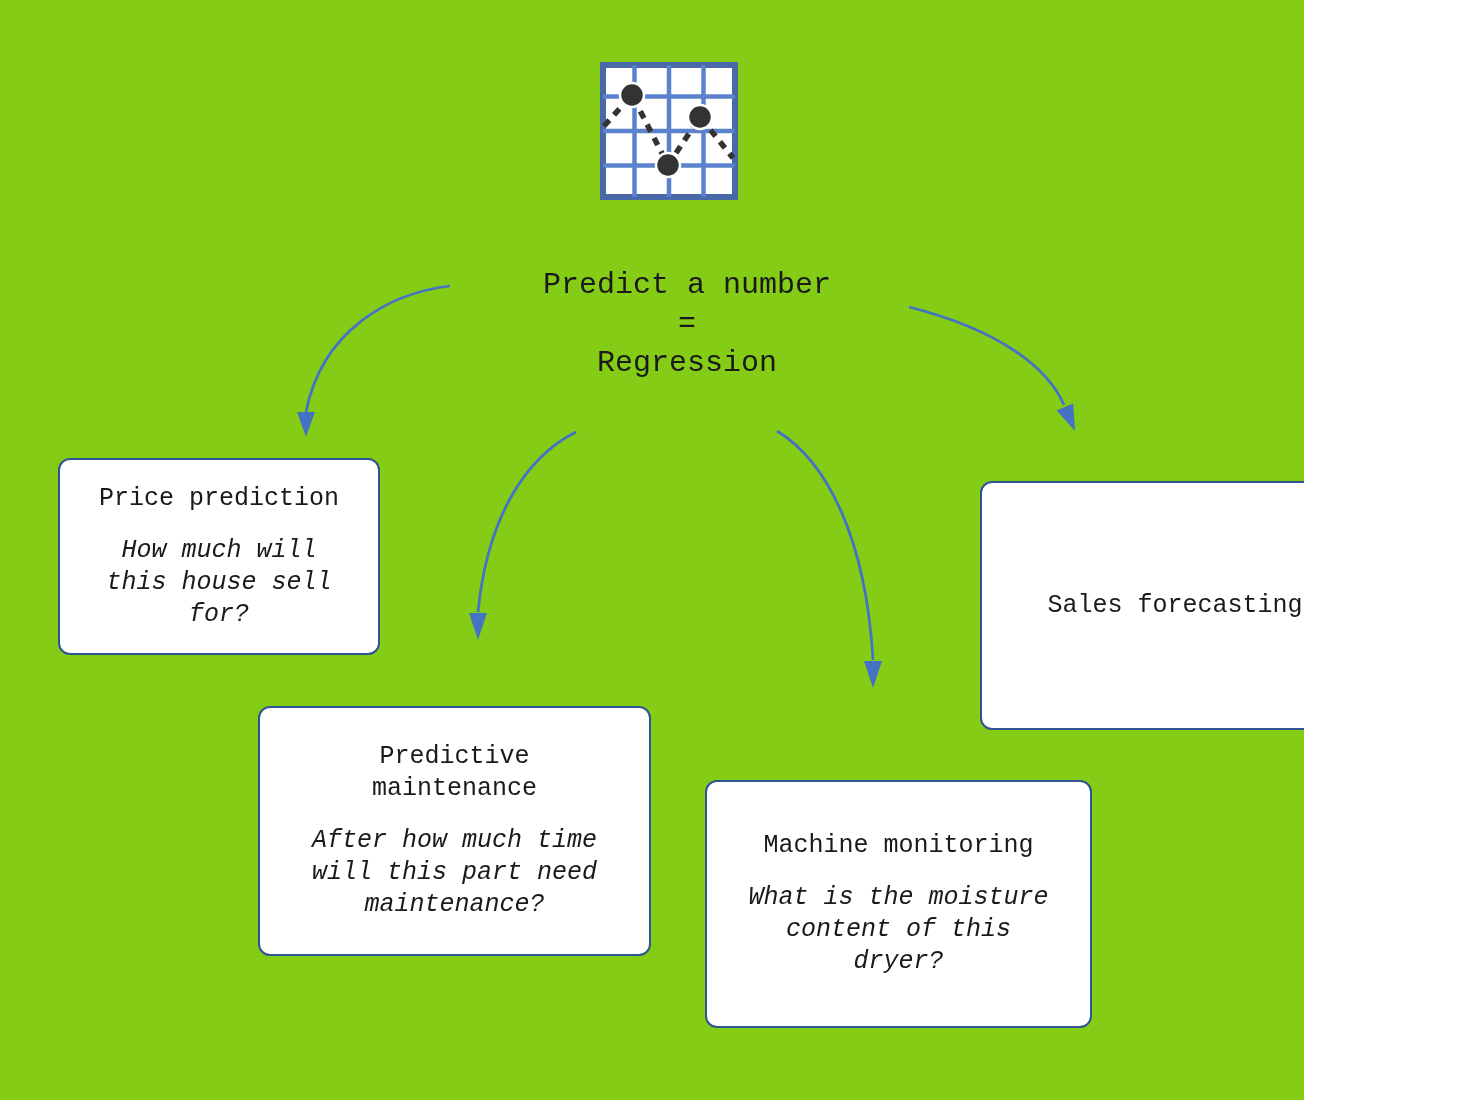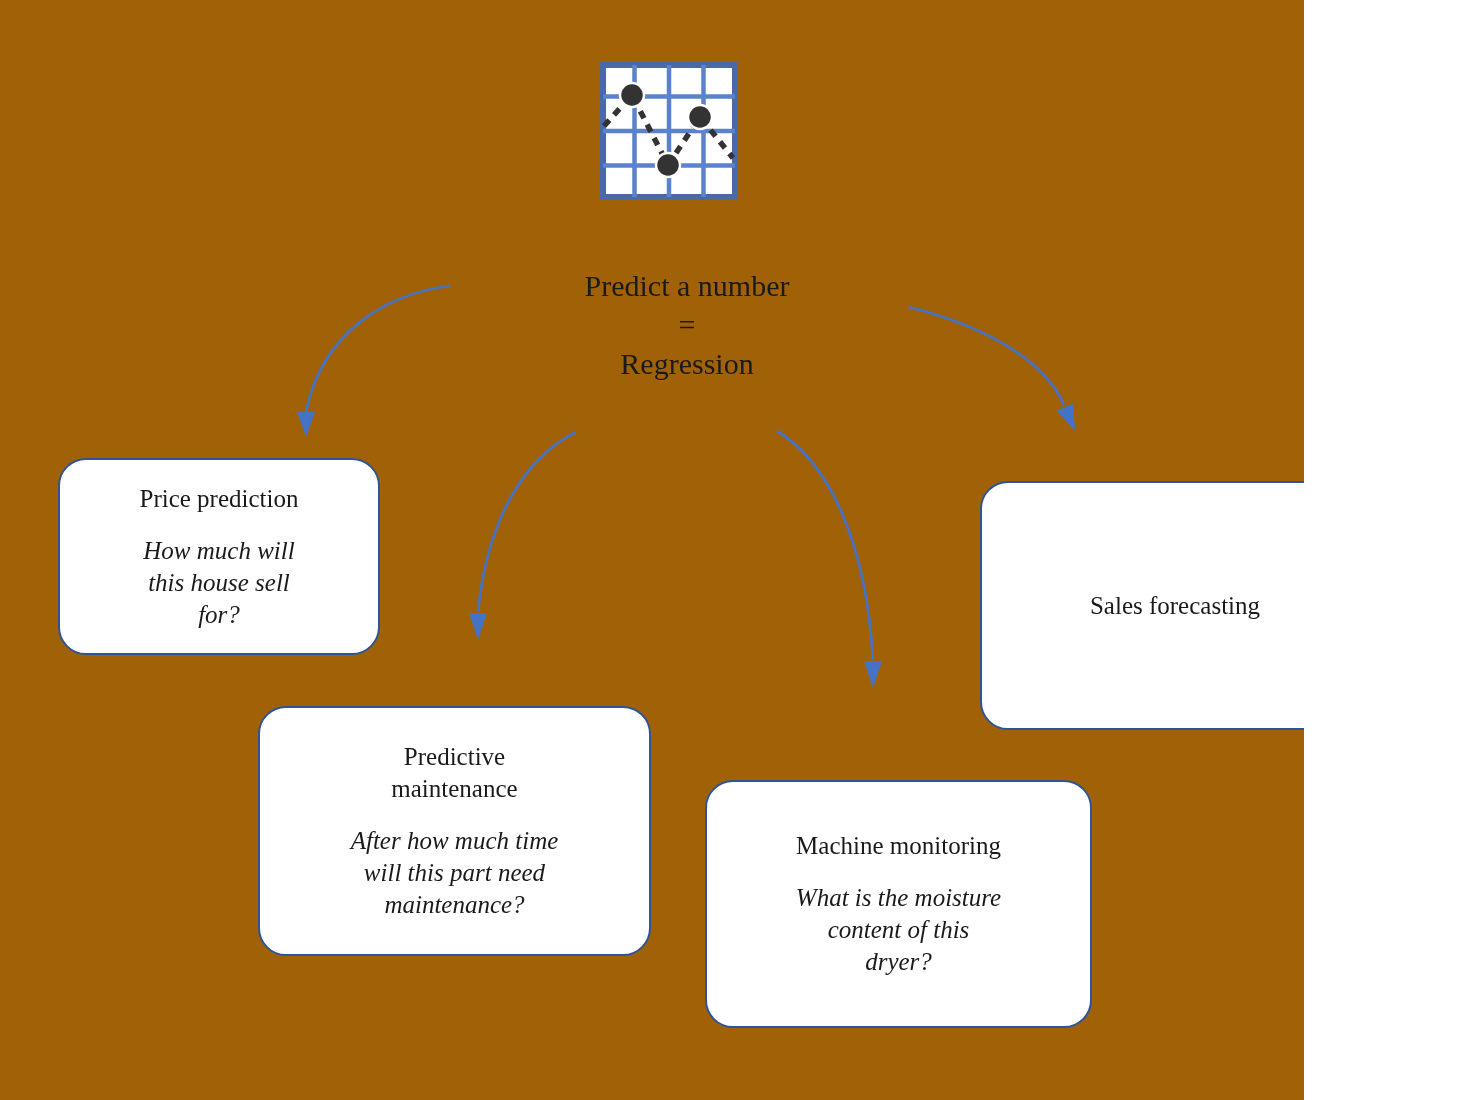--- a/index.html
+++ b/index.html
@@ -4,23 +4,23 @@
 <style>
   html, body {
     margin: 0;
     padding: 0;
     background: #ffffff;
   }
   .canvas {
     position: relative;
     width: 1304px;
     height: 1100px;
-    background: #a16207;
+    background: #84cc16;
     overflow: hidden;
-    font-family: Liberation Serif, serif;
+    font-family: Liberation Mono, monospace;
     color: #1a1a1a;
   }
   .arrows-layer {
     position: absolute;
     left: 0;
     top: 0;
     width: 1474px;
     height: 1100px;
     pointer-events: none;
   }
@@ -38,21 +38,21 @@
     width: 460px;
     text-align: center;
     font-size: 30px;
     line-height: 39px;
     white-space: pre-line;
   }
   .node {
     position: absolute;
     box-sizing: border-box;
     border: 2px solid #2F5496;
-    border-radius: 28px;
+    border-radius: 12px;
     background: #ffffff;
     display: flex;
     flex-direction: column;
     justify-content: center;
     align-items: center;
     text-align: center;
     font-size: 25px;
     line-height: 32px;
     padding: 8px 10px;
   }

